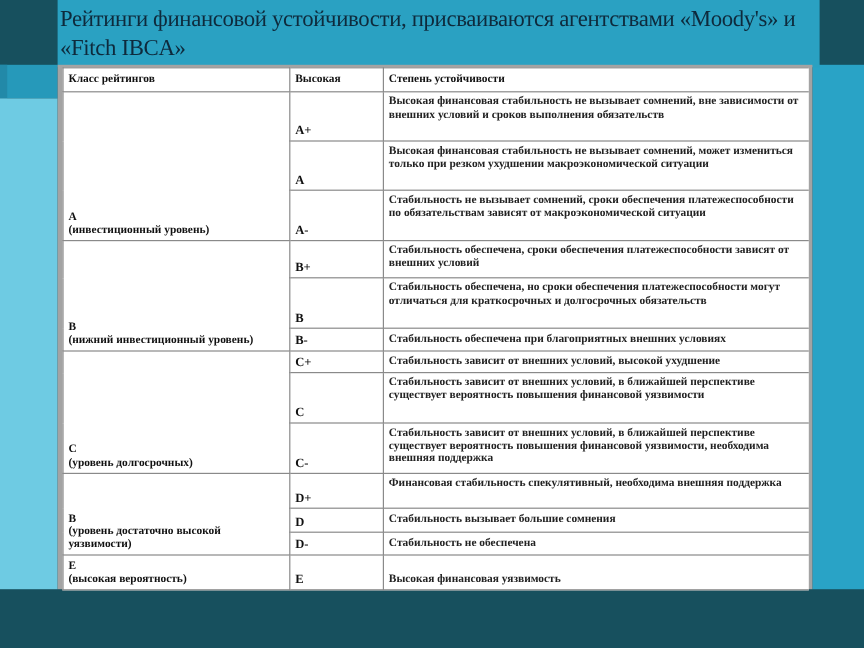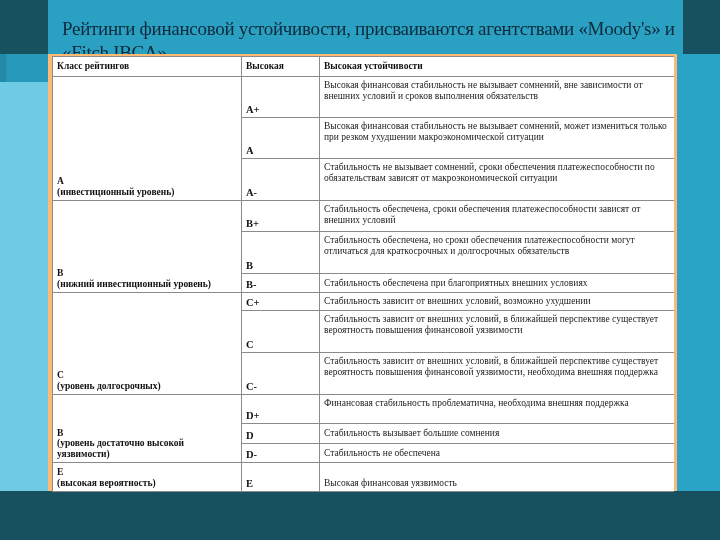--- a/index.html
+++ b/index.html
@@ -10,34 +10,34 @@
   }
   .bg-left-dark { position: absolute; left: 0; top: 0; width: 48px; height: 54px; background: #17505e; }
   .bg-left-mid { position: absolute; left: 0; top: 54px; width: 48px; height: 28px; background: #2699ba; }
   .bg-left-mid::before { content: ""; position: absolute; left: 0; top: 0; width: 6px; height: 28px; background: #2289a8; }
   .bg-left-light { position: absolute; left: 0; top: 82px; width: 48px; height: 409px; background: #6ecbe3; }
   .bg-right-dark { position: absolute; left: 683px; top: 0; width: 37px; height: 54px; background: #17505e; }
   .bg-right-mid { position: absolute; left: 677px; top: 54px; width: 43px; height: 437px; background: #29a3c6; }
   .title-band { position: absolute; left: 48px; top: 0; width: 635px; height: 56px; background: #2aa1c2; }
   .title {
     position: absolute; left: 50px; top: 5px; width: 630px;
-    font-size: 19px; line-height: 24px; color: #0e2a3c; margin: 12px; font-weight: normal;
+    font-size: 19px; line-height: 24px; color: #0e2a3c; margin: 0; font-weight: normal;
     letter-spacing: -0.3px;
   }
   .table-frame {
     position: absolute; left: 48px; top: 54px; width: 629px; height: 437px;
-    background: #fdba74;
+    background: #a3a3a3;
   }
   table {
     position: absolute; left: 4px; top: 2px; width: 621px;
     border-collapse: collapse; table-layout: fixed; background: #fff;
   }
   td, th {
     border: 1px solid #8a8a8a; padding: 0 4px; vertical-align: bottom;
-    font-size: 9.5px; line-height: 10.5px; color: #111; font-weight: normal; text-align: left;
+    font-size: 9.5px; line-height: 10.5px; color: #111; font-weight: bold; text-align: left;
   }
   th { font-weight: bold; vertical-align: middle; font-size: 9.5px; }
   td.cls { font-weight: bold; padding-bottom: 3px; }
   td.rating { font-weight: bold; font-size: 10.5px; padding-bottom: 2px; }
   td.desc { vertical-align: top; padding-top: 3px; color: #222; }
   td.desc.mid { vertical-align: middle; padding-top: 0; margin-top: 17px; }
   td.desc.bottom { vertical-align: bottom; padding-bottom: 3px; }
   .col-cls { width: 189px; }
   .col-rating { width: 78px; }
   .col-desc { width: 354px; }
@@ -60,21 +60,21 @@
   <table>
     <colgroup>
       <col class="col-cls">
         <col class="col-rating">
         <col class="col-desc">
     </colgroup>
     <thead>
       <tr style="height:20px">
         <th>Класс рейтингов</th>
         <th>Высокая</th>
-        <th>Высокая устойчивости</th>
+        <th>Степень устойчивости</th>
       </tr>
     </thead>
     <tbody>
 
       <tr style="height:41px">
         <td class="cls" rowspan="3">
           <div>A</div>
           <div>(инвестиционный уровень)</div>
         </td>
         <td class="rating">A+</td>
@@ -105,38 +105,38 @@
         <td class="rating">B-</td>
         <td class="desc mid">Стабильность обеспечена при благоприятных внешних условиях</td>
       </tr>
 
       <tr style="height:18px">
         <td class="cls" rowspan="3">
           <div>C</div>
           <div>(уровень долгосрочных)</div>
         </td>
         <td class="rating">C+</td>
-        <td class="desc mid">Стабильность зависит от внешних условий, возможно ухудшении</td>
+        <td class="desc mid">Стабильность зависит от внешних условий, высокой ухудшение</td>
       </tr>
       <tr style="height:42px">
         <td class="rating">C</td>
         <td class="desc">Стабильность зависит от внешних условий, в ближайшей перспективе существует вероятность повышения финансовой уязвимости</td>
       </tr>
       <tr style="height:42px">
         <td class="rating">C-</td>
         <td class="desc">Стабильность зависит от внешних условий, в ближайшей перспективе существует вероятность повышения финансовой уязвимости, необходима внешняя поддержка</td>
       </tr>
 
       <tr style="height:29px">
         <td class="cls" rowspan="3">
           <div>B</div>
           <div>(уровень достаточно высокой уязвимости)</div>
         </td>
         <td class="rating">D+</td>
-        <td class="desc">Финансовая стабильность проблематична, необходима внешняя поддержка</td>
+        <td class="desc">Финансовая стабильность спекулятивный, необходима внешняя поддержка</td>
       </tr>
       <tr style="height:20px">
         <td class="rating">D</td>
         <td class="desc mid">Стабильность вызывает большие сомнения</td>
       </tr>
       <tr style="height:19px">
         <td class="rating">D-</td>
         <td class="desc mid">Стабильность не обеспечена</td>
       </tr>
 

